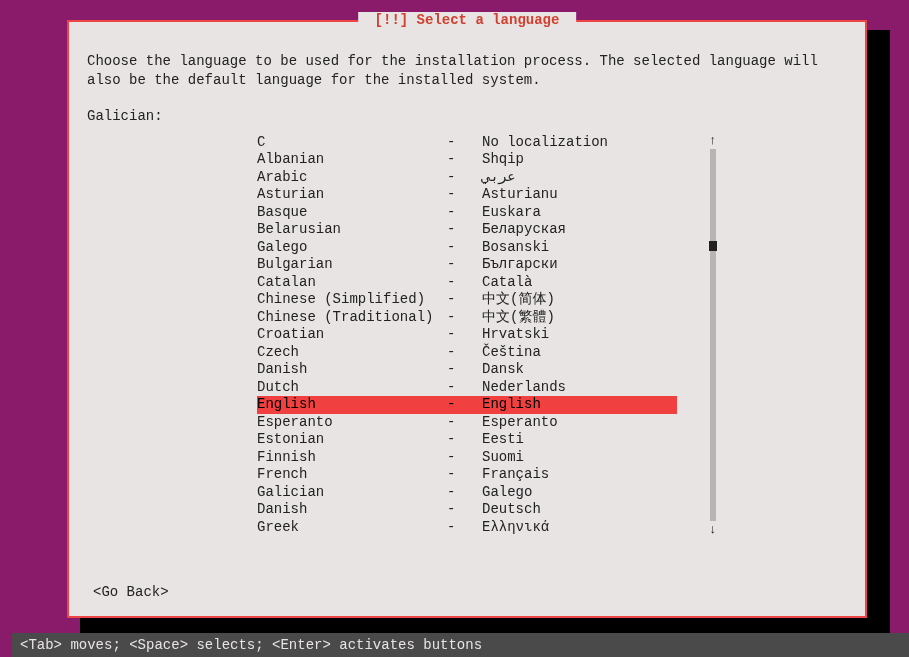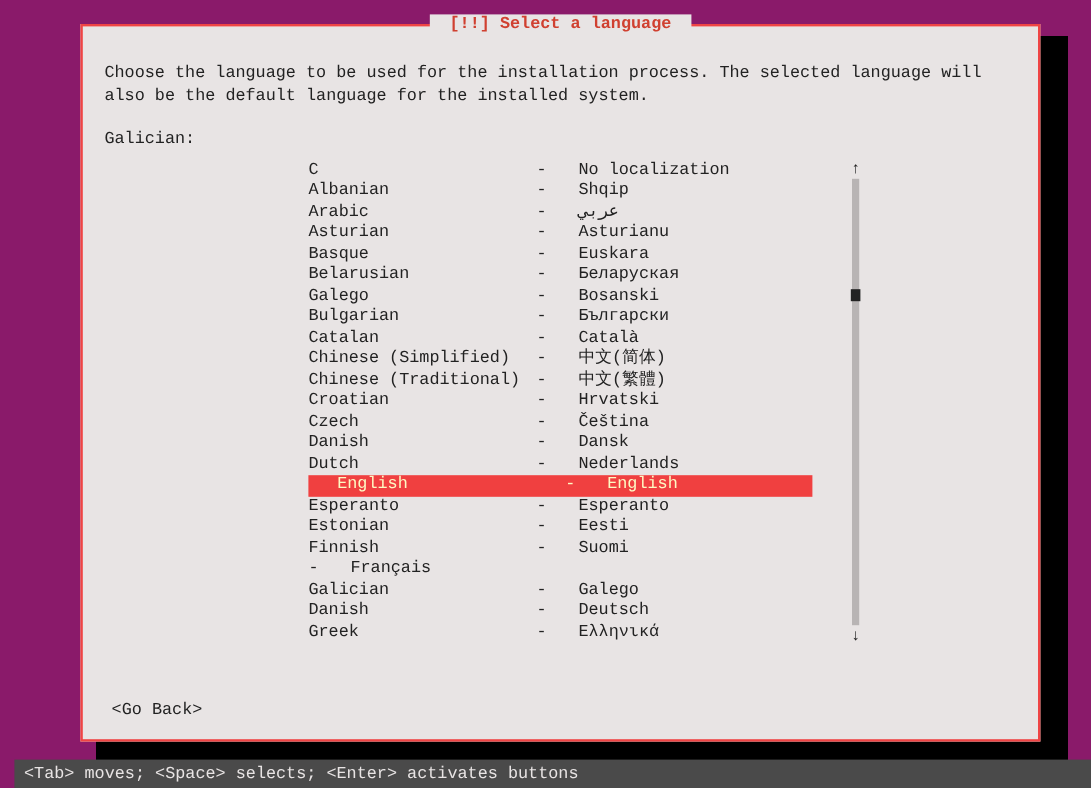--- a/index.html
+++ b/index.html
@@ -44,21 +44,21 @@
       margin-left: 170px;
       width: 420px;
     }
     .row {
       display: flex;
       cursor: pointer;
       line-height: 1.25;
       color: #222;
       white-space: pre;
     }
-    .row.selected { background: #f04040; color: #fef9c3; padding-left: 24px; }
+    .row.selected { background: #f04040; color: #000000; }
     .cell-name  { width: 190px; }
     .cell-dash  { width: 35px; }
     .cell-native{ flex: 1; }
     .scroll {
       position: absolute; right: -40px; top: 0; bottom: 0;
       width: 8px; display: flex; flex-direction: column; align-items: center;
       font-size: 12px;
     }
     .scroll .arrow { color: #222; line-height: 1; font-size: 13px; }
     .scroll .track { flex: 1; width: 6px; background: #b8b4b4; margin: 2px 0; position: relative; }
@@ -90,21 +90,21 @@
           <div class="row"><span class="cell-name">Chinese (Simplified)</span><span class="cell-dash">-</span><span class="cell-native">中文(简体)</span></div>
           <div class="row"><span class="cell-name">Chinese (Traditional)</span><span class="cell-dash">-</span><span class="cell-native">中文(繁體)</span></div>
           <div class="row"><span class="cell-name">Croatian</span><span class="cell-dash">-</span><span class="cell-native">Hrvatski</span></div>
           <div class="row"><span class="cell-name">Czech</span><span class="cell-dash">-</span><span class="cell-native">Čeština</span></div>
           <div class="row"><span class="cell-name">Danish</span><span class="cell-dash">-</span><span class="cell-native">Dansk</span></div>
           <div class="row"><span class="cell-name">Dutch</span><span class="cell-dash">-</span><span class="cell-native">Nederlands</span></div>
           <div class="row selected"><span class="cell-name">English</span><span class="cell-dash">-</span><span class="cell-native">English</span></div>
           <div class="row"><span class="cell-name">Esperanto</span><span class="cell-dash">-</span><span class="cell-native">Esperanto</span></div>
           <div class="row"><span class="cell-name">Estonian</span><span class="cell-dash">-</span><span class="cell-native">Eesti</span></div>
           <div class="row"><span class="cell-name">Finnish</span><span class="cell-dash">-</span><span class="cell-native">Suomi</span></div>
-          <div class="row"><span class="cell-dash">-</span><span class="cell-native">Français</span></div>
+          <div class="row"><span class="cell-name">French</span><span class="cell-dash">-</span><span class="cell-native">Français</span></div>
           <div class="row"><span class="cell-name">Galician</span><span class="cell-dash">-</span><span class="cell-native">Galego</span></div>
           <div class="row"><span class="cell-name">Danish</span><span class="cell-dash">-</span><span class="cell-native">Deutsch</span></div>
           <div class="row"><span class="cell-name">Greek</span><span class="cell-dash">-</span><span class="cell-native">Ελληνικά</span></div>
         </div>
       <div class="scroll">
         <div class="arrow">↑</div>
         <div class="track">
           <div class="thumb"></div>
         </div>
         <div class="arrow">↓</div>

